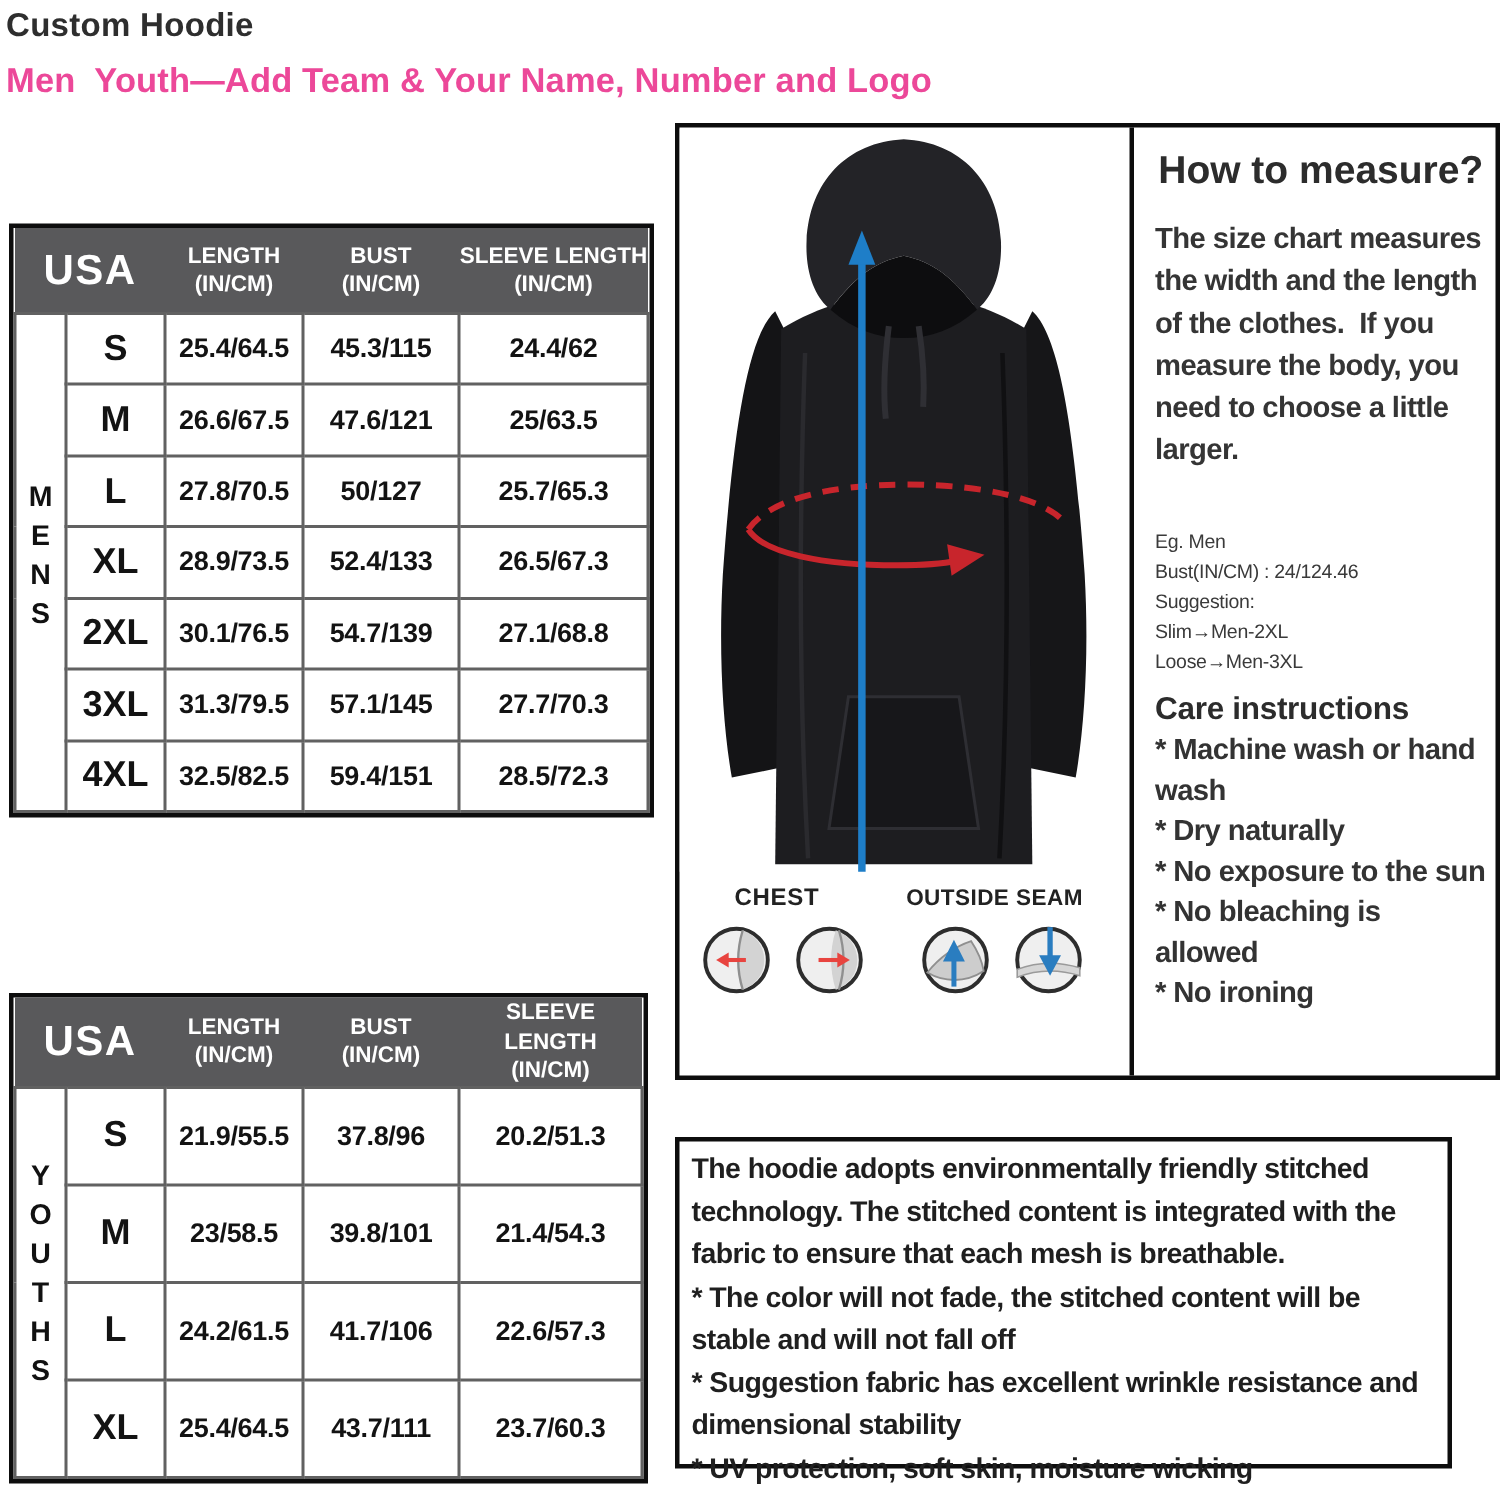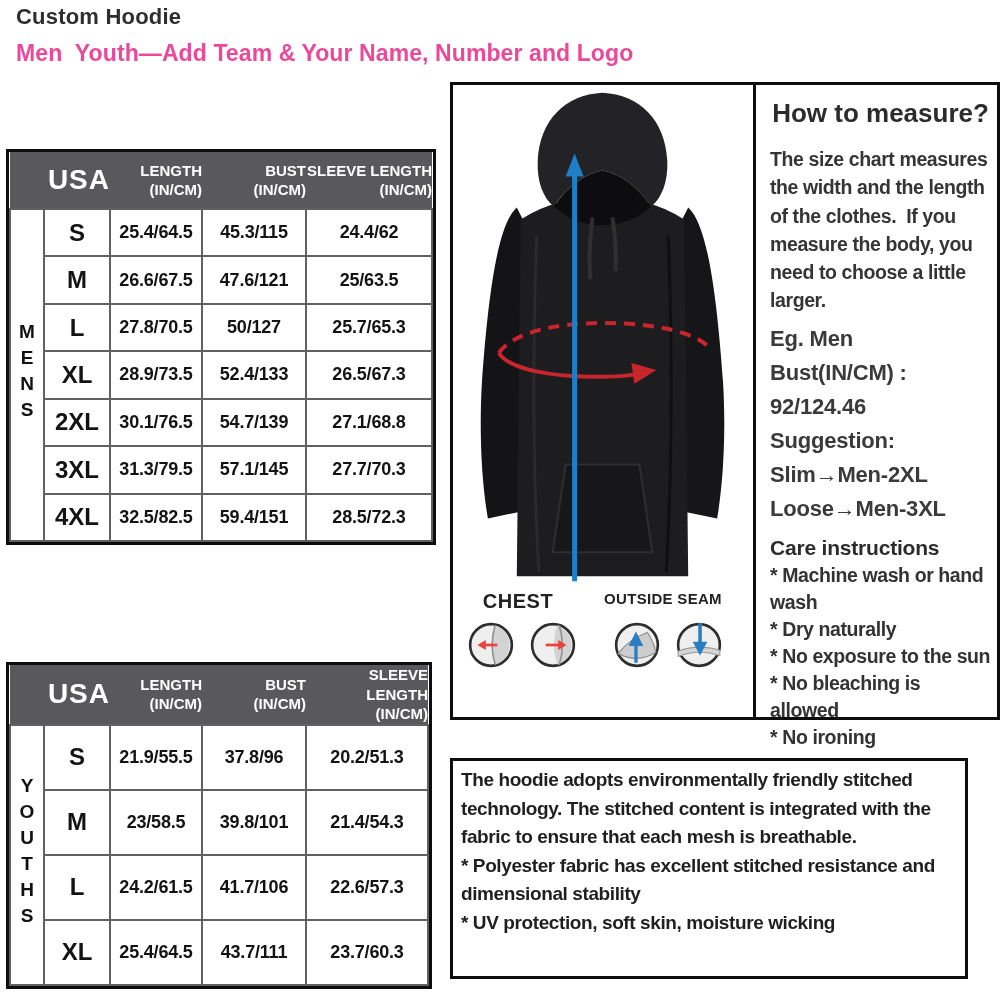--- a/index.html
+++ b/index.html
@@ -4,32 +4,32 @@
 <style>
   * { box-sizing: border-box; }
   html,body { margin:0; padding:0; }
   body {
     width:1000px; height:1000px; background:#fff; position:relative;
     font-family:"Liberation Sans", sans-serif; color:#222; overflow:hidden;
   }
   .abs { position:absolute; }
 
   
-  #page-header { left:16px; top:4px; width:700px; }
+  #page-header { left:4px; top:4px; width:700px; }
   .title { font-size:22px; font-weight:bold; color:#2e2e2e; letter-spacing:.2px; }
   .subtitle { font-size:23px; font-weight:bold; color:#ec4899; margin-top:10px; white-space:pre-wrap; letter-spacing:.1px; }
 
   
   .chart { position:absolute; border:3px solid #0d0d0d; background:#fff; }
   #mens-chart  { left:6px; top:149px; width:430px; height:396px; }
   #youth-chart { left:6px; top:662px; width:426px; height:327px; }
   .size-table { width:100%; height:100%; border-collapse:collapse; table-layout:fixed; }
   .size-table th {
     background:#59595b; color:#fff; border:0; font-weight:bold;
-    text-align:right; vertical-align:middle; padding:0;
+    text-align:center; vertical-align:middle; padding:0;
   }
   .size-table thead tr { height:57px; }
   .usa { font-size:28px; letter-spacing:1px; }
   .colname { font-size:15px; line-height:1.3; }
   .size-table td {
     border:2px solid #616161; text-align:center; vertical-align:middle;
     font-weight:bold; color:#131313; padding:0;
   }
   .vcell { border-top:0; border-bottom:0; border-left:0; }
   .vlabel {
@@ -38,30 +38,30 @@
   }
   .c-lab{width:34px;} .c-size{width:66px;} .c-len{width:92px;} .c-bust{width:104px;}
   .cell-size { font-size:24px; }
   .cell-val  { font-size:18px; letter-spacing:-.2px; }
 
   
   #measure-box { left:450px; top:82px; width:550px; height:638px; border:3px solid #0d0d0d; display:flex; background:#fff; }
   .hoodie-cell { width:303px; border-right:3px solid #0d0d0d; }
   .hoodie-art  { display:block; width:299px; height:497px; }
   .diagram-labels { display:flex; margin-top:8px; }
-  .lbl-chest { width:130px; text-align:center; font-size:20px; font-weight:bold; color:#222; letter-spacing:.5px; }
+  .lbl-chest { width:130px; text-align:center; font-size:16px; font-weight:bold; color:#222; letter-spacing:.5px; }
   .lbl-seam  { width:160px; text-align:center; font-size:15px; font-weight:bold; color:#222; letter-spacing:.3px; }
   .diagram-icons { display:flex; align-items:center; margin-top:8px; padding-left:14px; }
   .micon { width:48px; height:48px; overflow:visible; }
   .gap-s { margin-left:14px; } .gap-l { margin-left:36px; }
 
   .measure-cell { flex:1; padding:1px 6px 0 14px; }
   .howto-title { text-align:center; font-size:26px; font-weight:bold; color:#2c2c2c; margin:12px 0 16px; }
   .howto-body { font-size:19.5px; line-height:1.45; color:#353535; font-weight:bold; letter-spacing:-.4px; white-space:pre-wrap; }
-  .example { margin-top:7px; font-size:22px; font-weight:bold; color:#3a3a3a; line-height:1.55; letter-spacing:-.2px; }
+  .example { margin-top:36px; font-size:13px; font-weight:normal; color:#3a3a3a; line-height:1.55; letter-spacing:-.2px; }
   .care-title { margin-top:10px; font-size:21px; font-weight:bold; color:#2c2c2c; letter-spacing:-.2px; }
   .care-list { margin-top:2px; font-size:19.5px; line-height:1.38; color:#333; font-weight:bold; letter-spacing:-.4px; }
 
   
   #desc-box { left:450px; top:758px; width:518px; height:221px; border:3px solid #0d0d0d; padding:5px 8px 0 8px; background:#fff; }
   #desc-box p { margin:0; font-size:19px; font-weight:bold; color:#1f1f1f; line-height:1.5; letter-spacing:-.4px; }
 </style>
 </head>
 <body>
 
@@ -266,33 +266,34 @@
         <polygon points="24,33 17,20 31,20" fill="#2a7dc0"></polygon>
       </svg>
     </div>
   </div>
 
   <div class="measure-cell">
     <div class="howto-title">How to measure?</div>
     <div class="howto-body">The size chart measures the width and the length of the clothes.  If you measure the body, you need to choose a little larger.</div>
     <div class="example">
       <div>Eg. Men</div>
-      <div>Bust(IN/CM) : 92/124.46</div>
+      <div>Bust(IN/CM) : 24/124.46</div>
       <div>Suggestion:</div>
       <div>Slim→Men-2XL</div>
       <div>Loose→Men-3XL</div>
     </div>
     <div class="care-title">Care instructions</div>
     <div class="care-list">
       <div>* Machine wash or hand wash</div>
       <div>* Dry naturally</div>
       <div>* No exposure to the sun</div>
       <div>* No bleaching is allowed</div>
       <div>* No ironing</div>
     </div>
   </div>
 </div>
 
 <div class="abs" id="desc-box">
   <p>The hoodie adopts environmentally friendly stitched technology. The stitched content is integrated with the fabric to ensure that each mesh is breathable.</p>
-  <p>* Polyester fabric has excellent stitched resistance and dimensional stability</p>
+  <p>* The color will not fade, the stitched content will be stable and will not fall off</p>
+  <p>* Suggestion fabric has excellent wrinkle resistance and dimensional stability</p>
   <p>* UV protection, soft skin, moisture wicking</p>
 </div>
 
 </body></html>

